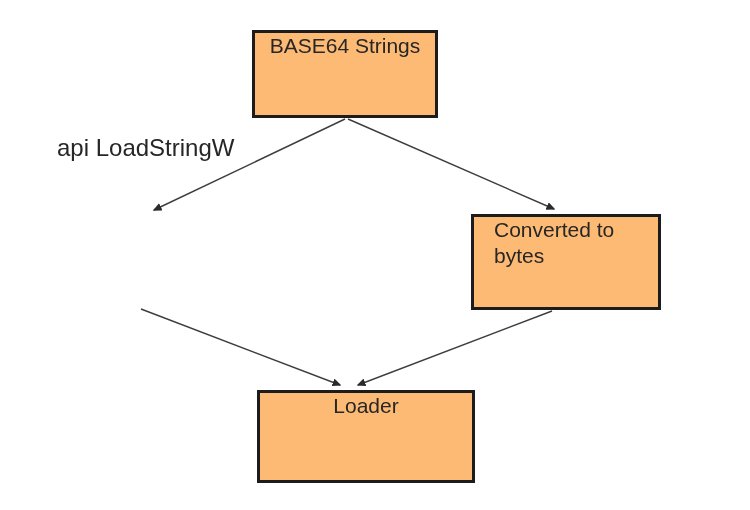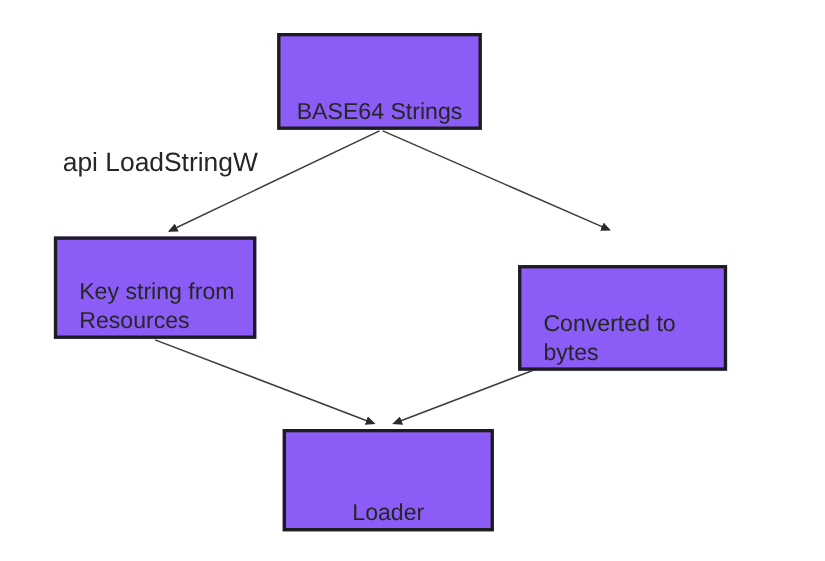--- a/index.html
+++ b/index.html
@@ -24,41 +24,41 @@
     height: 510px;
   }
   .edges-svg line {
     stroke: #3d3d3d;
     stroke-width: 1.4;
   }
   .node {
     position: absolute;
     box-sizing: border-box;
     border: 3px solid #1c1c1c;
-    background: #8b5cf6;
+    background: #fdba74;
     display: flex;
-    align-items: flex-end;
+    align-items: flex-start;
     font-size: 21px;
     line-height: 26px;
     color: #262626;
   }
   .node.centered {
     justify-content: center;
     text-align: center;
   }
   .node.left-aligned {
     justify-content: flex-start;
     text-align: left;
     padding-left: 20px;
     padding-right: 10px;
   }
   .node-base64   { left: 252px; top: 30px;  width: 186px; height: 88px; }
   .node-key      { left: 49px;  top: 215px; width: 184px; height: 93px; }
-  .node-converted{ left: 471px; top: 214px; width: 190px; height: 96px; margin-top: 27px; }
-  .node-loader   { left: 257px; top: 390px; width: 192px; height: 93px; }
+  .node-converted{ left: 471px; top: 214px; width: 190px; height: 96px; }
+  .node-loader   { left: 257px; top: 390px; width: 218px; height: 93px; }
   .edge-label {
     position: absolute;
     font-size: 24px;
     line-height: 24px;
     white-space: nowrap;
     color: #262626;
   }
   .label-loadstring  { left: 57px;  top: 136px; }
   .label-convert     { left: 433px; top: 135px; }
   .label-xor         { left: 302px; top: 333px; }
@@ -77,23 +77,20 @@
     <line x1="345" y1="119" x2="154" y2="210" marker-end="url(#arrowhead)"></line>
     <line x1="348" y1="119" x2="554" y2="209" marker-end="url(#arrowhead)"></line>
     <line x1="141" y1="309" x2="340" y2="385" marker-end="url(#arrowhead)"></line>
     <line x1="552" y1="311" x2="358" y2="385" marker-end="url(#arrowhead)"></line>
   </svg>
 
   <div class="node centered node-base64">
     <span>BASE64 Strings</span>
   </div>
 
-  <div class="node left-aligned node-key">
-    <span>Key string from Resources</span>
-  </div>
 
   <div class="node left-aligned node-converted">
     <span>Converted to bytes</span>
   </div>
 
   <div class="node centered node-loader">
     <span>Loader</span>
   </div>
 
   <div class="edge-label label-loadstring">api LoadStringW</div>

